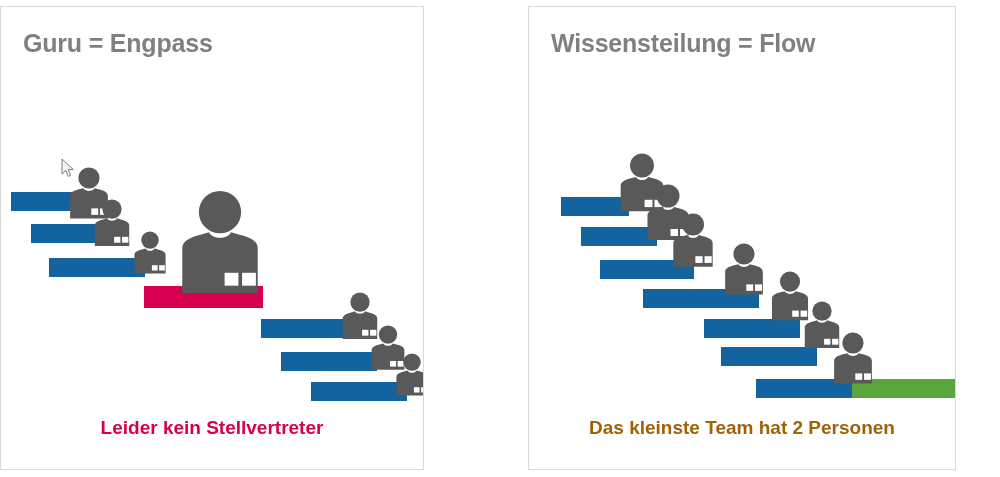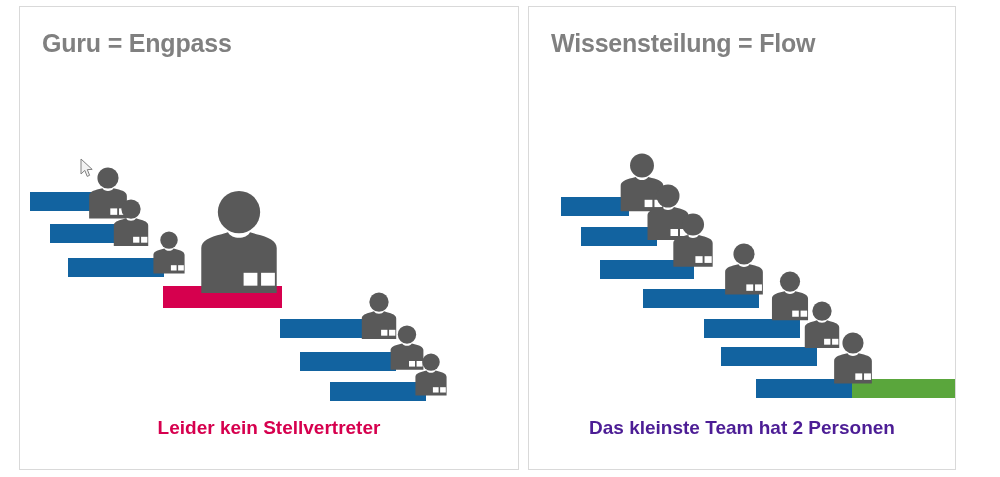--- a/index.html
+++ b/index.html
@@ -21,21 +21,21 @@
   }
   .panel {
     position: absolute;
     top: 6px;
     height: 464px;
     background: #ffffff;
     border: 1px solid #d9d9d9;
     box-sizing: border-box;
     overflow: hidden;
   }
-  .panel-left  { left: 19px;  width: 500px; }
+  .panel-left  { left: 0;  width: 424px; }
   .panel-right { left: 528px; width: 428px; }
 
   .panel-title {
     position: absolute;
     top: 22px;
     left: 22px;
     font-size: 25px;
     font-weight: bold;
     color: #808080;
     letter-spacing: -0.2px;
@@ -46,21 +46,21 @@
     position: absolute;
     bottom: 30px;
     left: 0;
     width: 100%;
     text-align: center;
     font-size: 19px;
     font-weight: bold;
     white-space: nowrap;
   }
   .caption-left  { color: #d6004e; margin-top: 28px; }
-  .caption-right { color: #4c1d95; }
+  .caption-right { color: #a16207; }
 
   
   .stage {
     position: absolute;
     inset: 0;
   }
 
   
   .bar {
     position: absolute;

